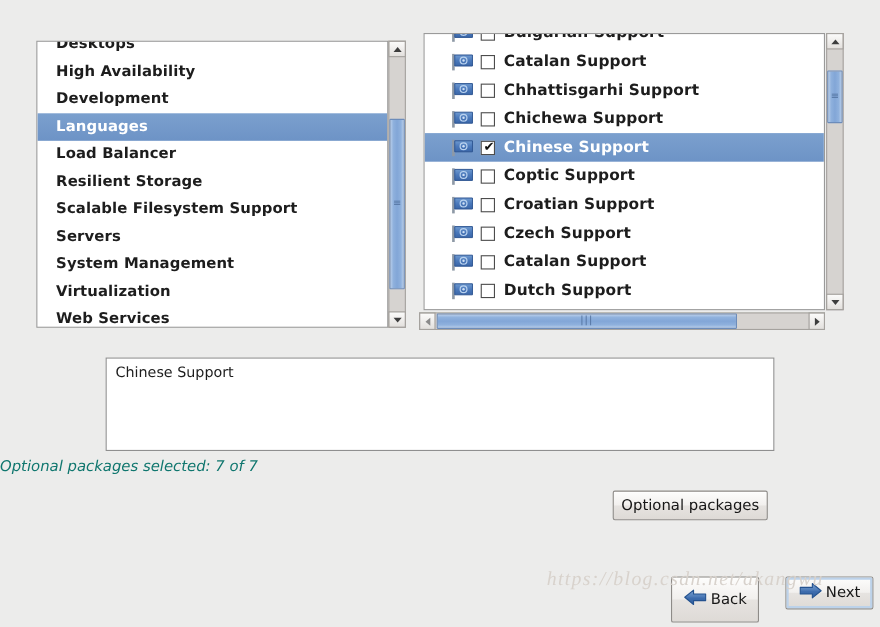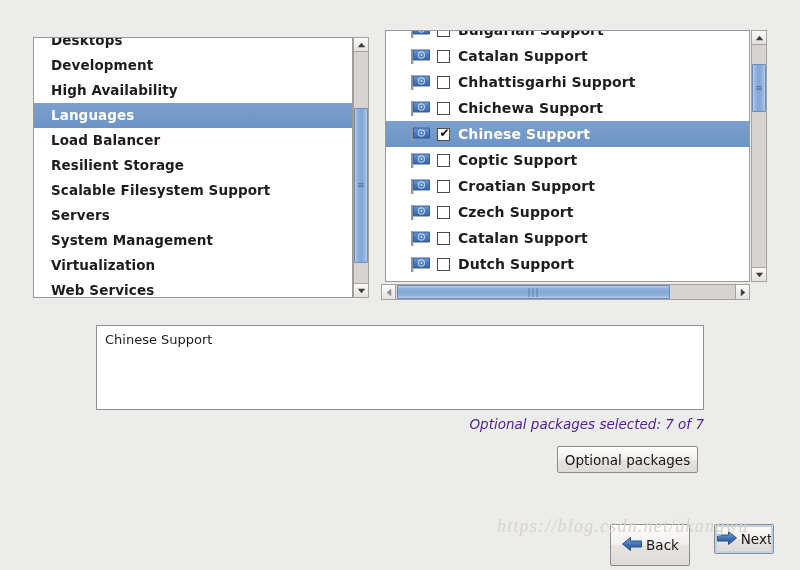--- a/index.html
+++ b/index.html
@@ -162,63 +162,62 @@
     padding: 6px 8px;
     font-size: 13px;
     color: #1d1d1d;
   }
 
   
   #status-line {
     position: absolute;
     left: 0; top: 416px;
     width: 704px;
-    text-align: right;
     font-style: italic;
     font-size: 13.5px;
-    color: #4c1d95;
+    color: #0f766e;
   }
 
   
   .btn {
     position: absolute;
     background: linear-gradient(to bottom, #fdfdfc 0%, #f2f0ee 48%, #e6e3e0 52%, #dedad6 100%);
     border: 1px solid #8e8b88;
     border-radius: 2px;
     display: flex;
     align-items: center;
     justify-content: center;
     font-size: 13.5px;
     color: #171717;
     box-shadow: 0 1px 0 rgba(255,255,255,0.8) inset;
     cursor: default;
     white-space: nowrap;
   }
   #btn-optional { left: 557px; top: 446px; width: 141px; height: 27px; }
   #btn-back { left: 610px; top: 524px; width: 80px; height: 42px; }
   #btn-next {
-    left: 714px; top: 524px; width: 60px; height: 30px;
+    left: 714px; top: 524px; width: 80px; height: 30px;
     border: 1px solid #8e8b88;
     outline: 2px solid #bcd2ea;
     outline-offset: -3px;
   }
   .btn .arrow { flex: 0 0 auto; margin-right: 3px; display: block; }
   .btn .btn-label { display: block; }
 </style>
 </head>
 <body>
 
 <div id="root">
 
   <div class="panel" id="group-panel">
     <div class="panel-inner">
       <div id="group-list">
           <div class="group-row"><span>Desktops</span></div>
+          <div class="group-row"><span>High Availability</span></div>
           <div class="group-row"><span>Development</span></div>
-          <div class="group-row"><span>High Availability</span></div>
           <div class="group-row selected"><span>Languages</span></div>
           <div class="group-row"><span>Load Balancer</span></div>
           <div class="group-row"><span>Resilient Storage</span></div>
           <div class="group-row"><span>Scalable Filesystem Support</span></div>
           <div class="group-row"><span>Servers</span></div>
           <div class="group-row"><span>System Management</span></div>
           <div class="group-row"><span>Virtualization</span></div>
           <div class="group-row"><span>Web Services</span></div>
         </div>
     </div>

